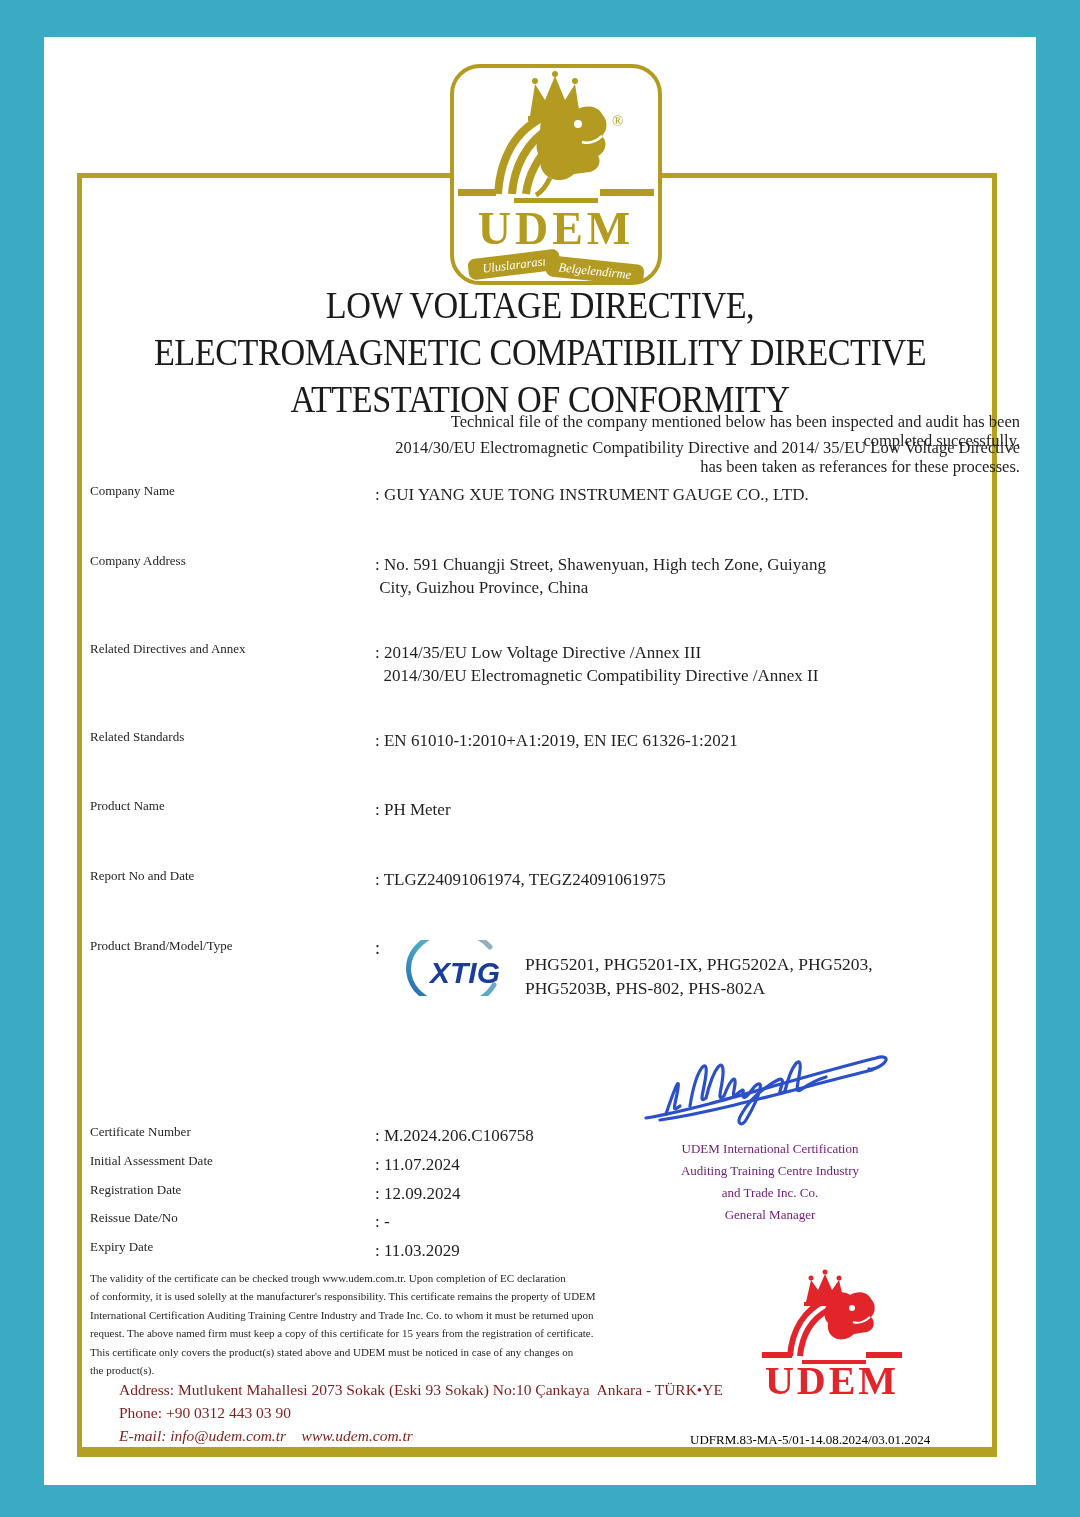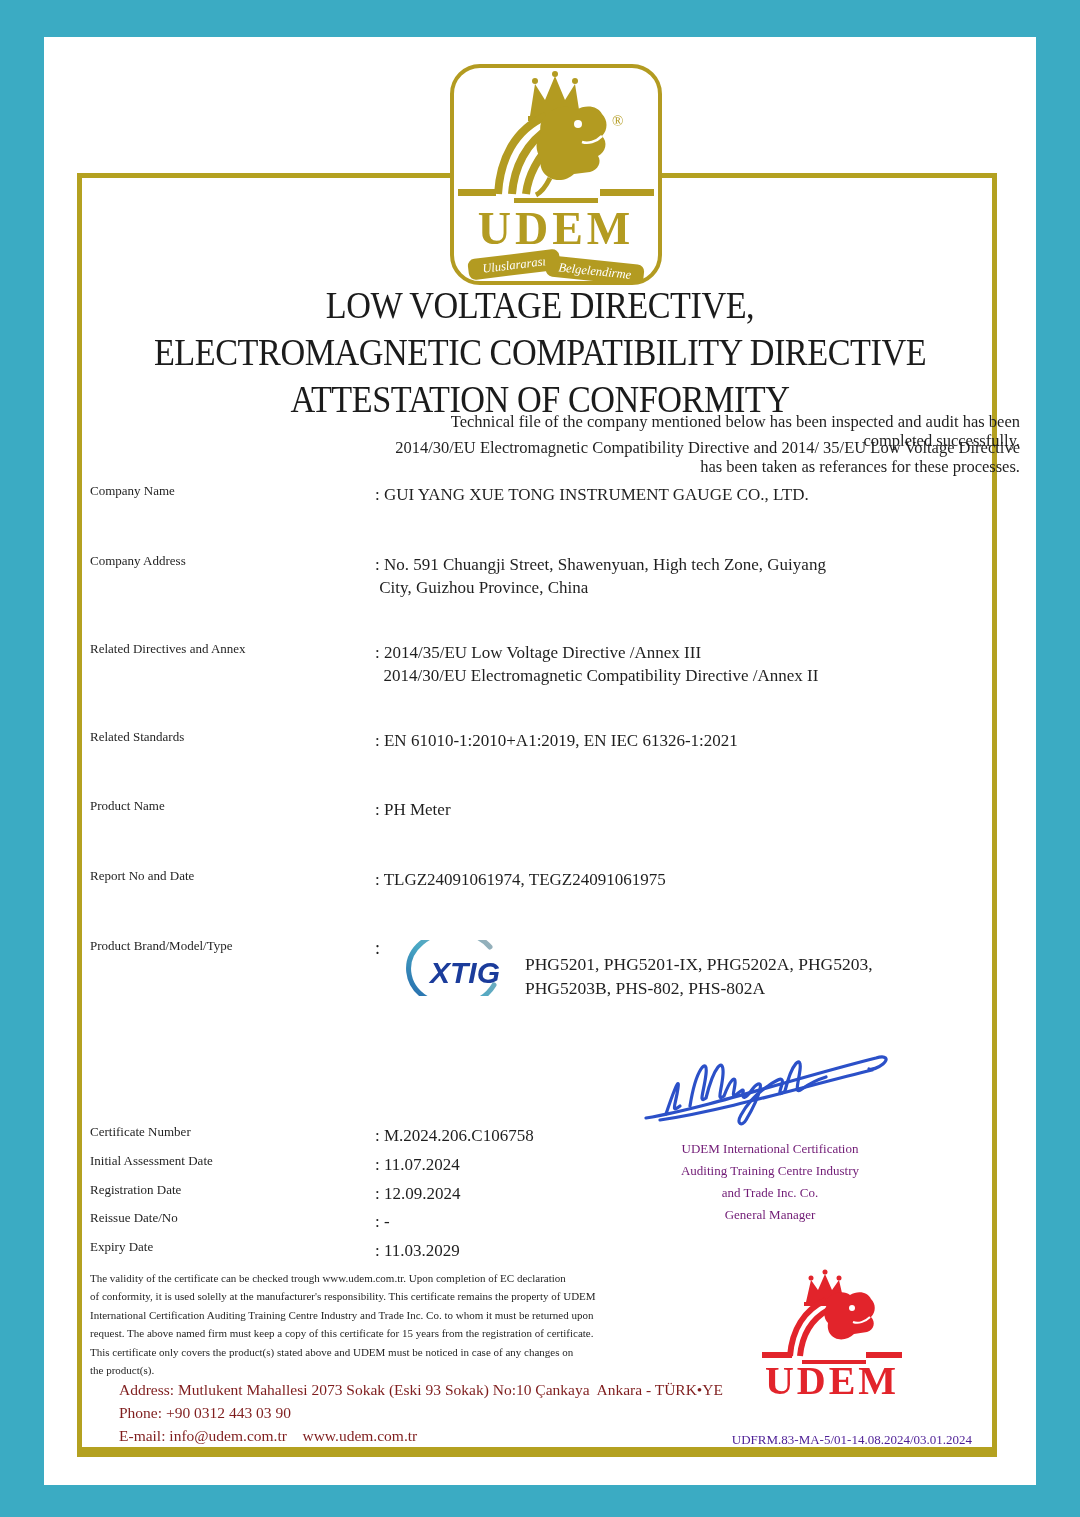--- a/index.html
+++ b/index.html
@@ -40,22 +40,22 @@
   
   .c-num{top:1124px;} .c-init{top:1153px;} .c-reg{top:1182px;} .c-reis{top:1210px;} .c-exp{top:1239px;}
   
   .sig-svg{position:absolute;left:636px;top:1030px;width:280px;height:100px;}
   .sig-text{position:absolute;left:610px;top:1138px;width:320px;text-align:center;
     font-size:13px;line-height:22px;white-space:pre-line;color:#701a75;}
   
   .fineprint{position:absolute;left:90px;top:1269px;width:660px;font-size:11px;
     line-height:18.4px;white-space:pre-line;color:#262626;}
   .foot{position:absolute;left:90px;font-size:15.5px;white-space:pre;color:#7f1d1d;margin-left:29px;}
-  .f-addr{top:1381px;} .f-phone{top:1404px;} .f-mail{top:1427px;}
-  .doc-code{position:absolute;left:690px;top:1432px;width:282px;text-align:right;font-size:13px;color:#4c1d95;}
+  .f-addr{top:1381px;} .f-phone{top:1404px;} .f-mail{top:1427px;font-style:italic;}
+  .doc-code{position:absolute;left:690px;top:1432px;width:282px;text-align:left;font-size:13px;color:#000000;}
   
   .logo-bottom{position:absolute;left:762px;top:1268px;width:140px;height:130px;}
   svg text{font-family:"Liberation Serif", serif;}
   .sans{font-family:"Liberation Sans", sans-serif;}
 </style>
 </head>
 <body>
 
 <div class="page"></div>
 <div class="gold-rect"></div>

